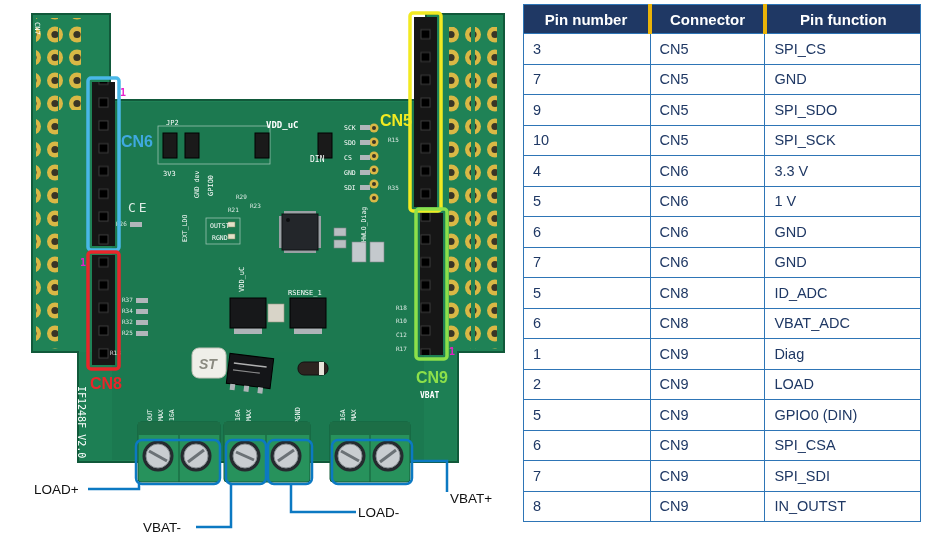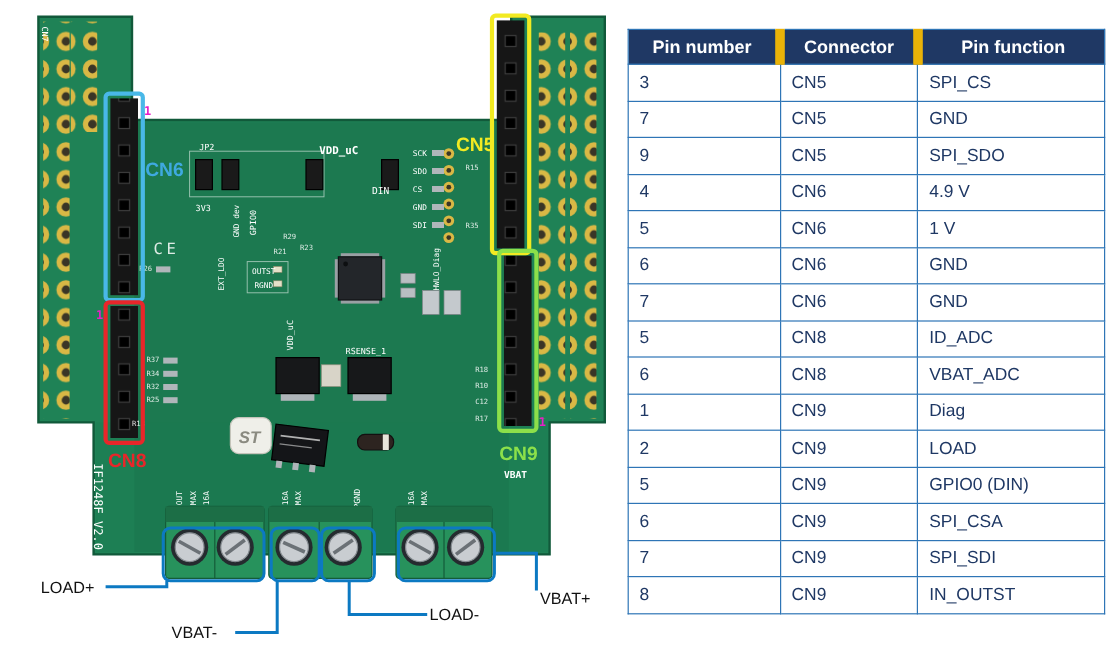--- a/index.html
+++ b/index.html
@@ -1,22 +1,22 @@
 <!DOCTYPE html>
 <html><head>
 <meta charset="utf-8">
 <style>
   *{margin:0;padding:0;box-sizing:border-box}
   html,body{width:929px;height:560px;background:#ffffff;font-family:"Liberation Sans",sans-serif;overflow:hidden}
   #app{position:relative;width:929px;height:560px;background:#ffffff}
   .board{position:absolute;left:0;top:0}
-  .table-wrap{position:absolute;left:523px;top:24px;width:398px}
+  .table-wrap{position:absolute;left:523px;top:4px;width:398px}
   table{border-collapse:collapse;width:100%;color:#1f3864}
   th{background:#1f3864;color:#ffffff;font-weight:bold;font-size:15px;height:29px;border:1px solid #2e75b6;text-align:center}
-  th+th{border-left:8px solid #eab308}
+  th+th{border-left:4px solid #eab308}
   td{border:1px solid #2e75b6;height:30.5px;padding:0 0 0 9px;font-size:14.5px;text-align:left;vertical-align:middle;background:#ffffff}
   .silk{fill:#ffffff;font-family:"DejaVu Sans Mono",monospace}
   .ref{fill:#ffffff;opacity:.85;font-size:6px;font-family:"DejaVu Sans Mono",monospace}
   .cnlbl{font-weight:bold;font-size:16px;font-family:"Liberation Sans",sans-serif}
   .callout-label{font-size:13.5px;fill:#111111;font-family:"Liberation Sans",sans-serif}
   .pin1{fill:#e81ec8;font-size:10px;font-weight:bold;font-family:"DejaVu Sans Mono",monospace}
 </style>
 </head>
 <body>
 
@@ -279,23 +279,28 @@
             <td>7</td>
             <td>CN5</td>
             <td>GND</td>
           </tr>
         <tr>
             <td>9</td>
             <td>CN5</td>
             <td>SPI_SDO</td>
           </tr>
         <tr>
+            <td>10</td>
+            <td>CN5</td>
+            <td>SPI_SCK</td>
+          </tr>
+        <tr>
             <td>4</td>
             <td>CN6</td>
-            <td>4.9 V</td>
+            <td>3.3 V</td>
           </tr>
         <tr>
             <td>5</td>
             <td>CN6</td>
             <td>1 V</td>
           </tr>
         <tr>
             <td>6</td>
             <td>CN6</td>
             <td>GND</td>

